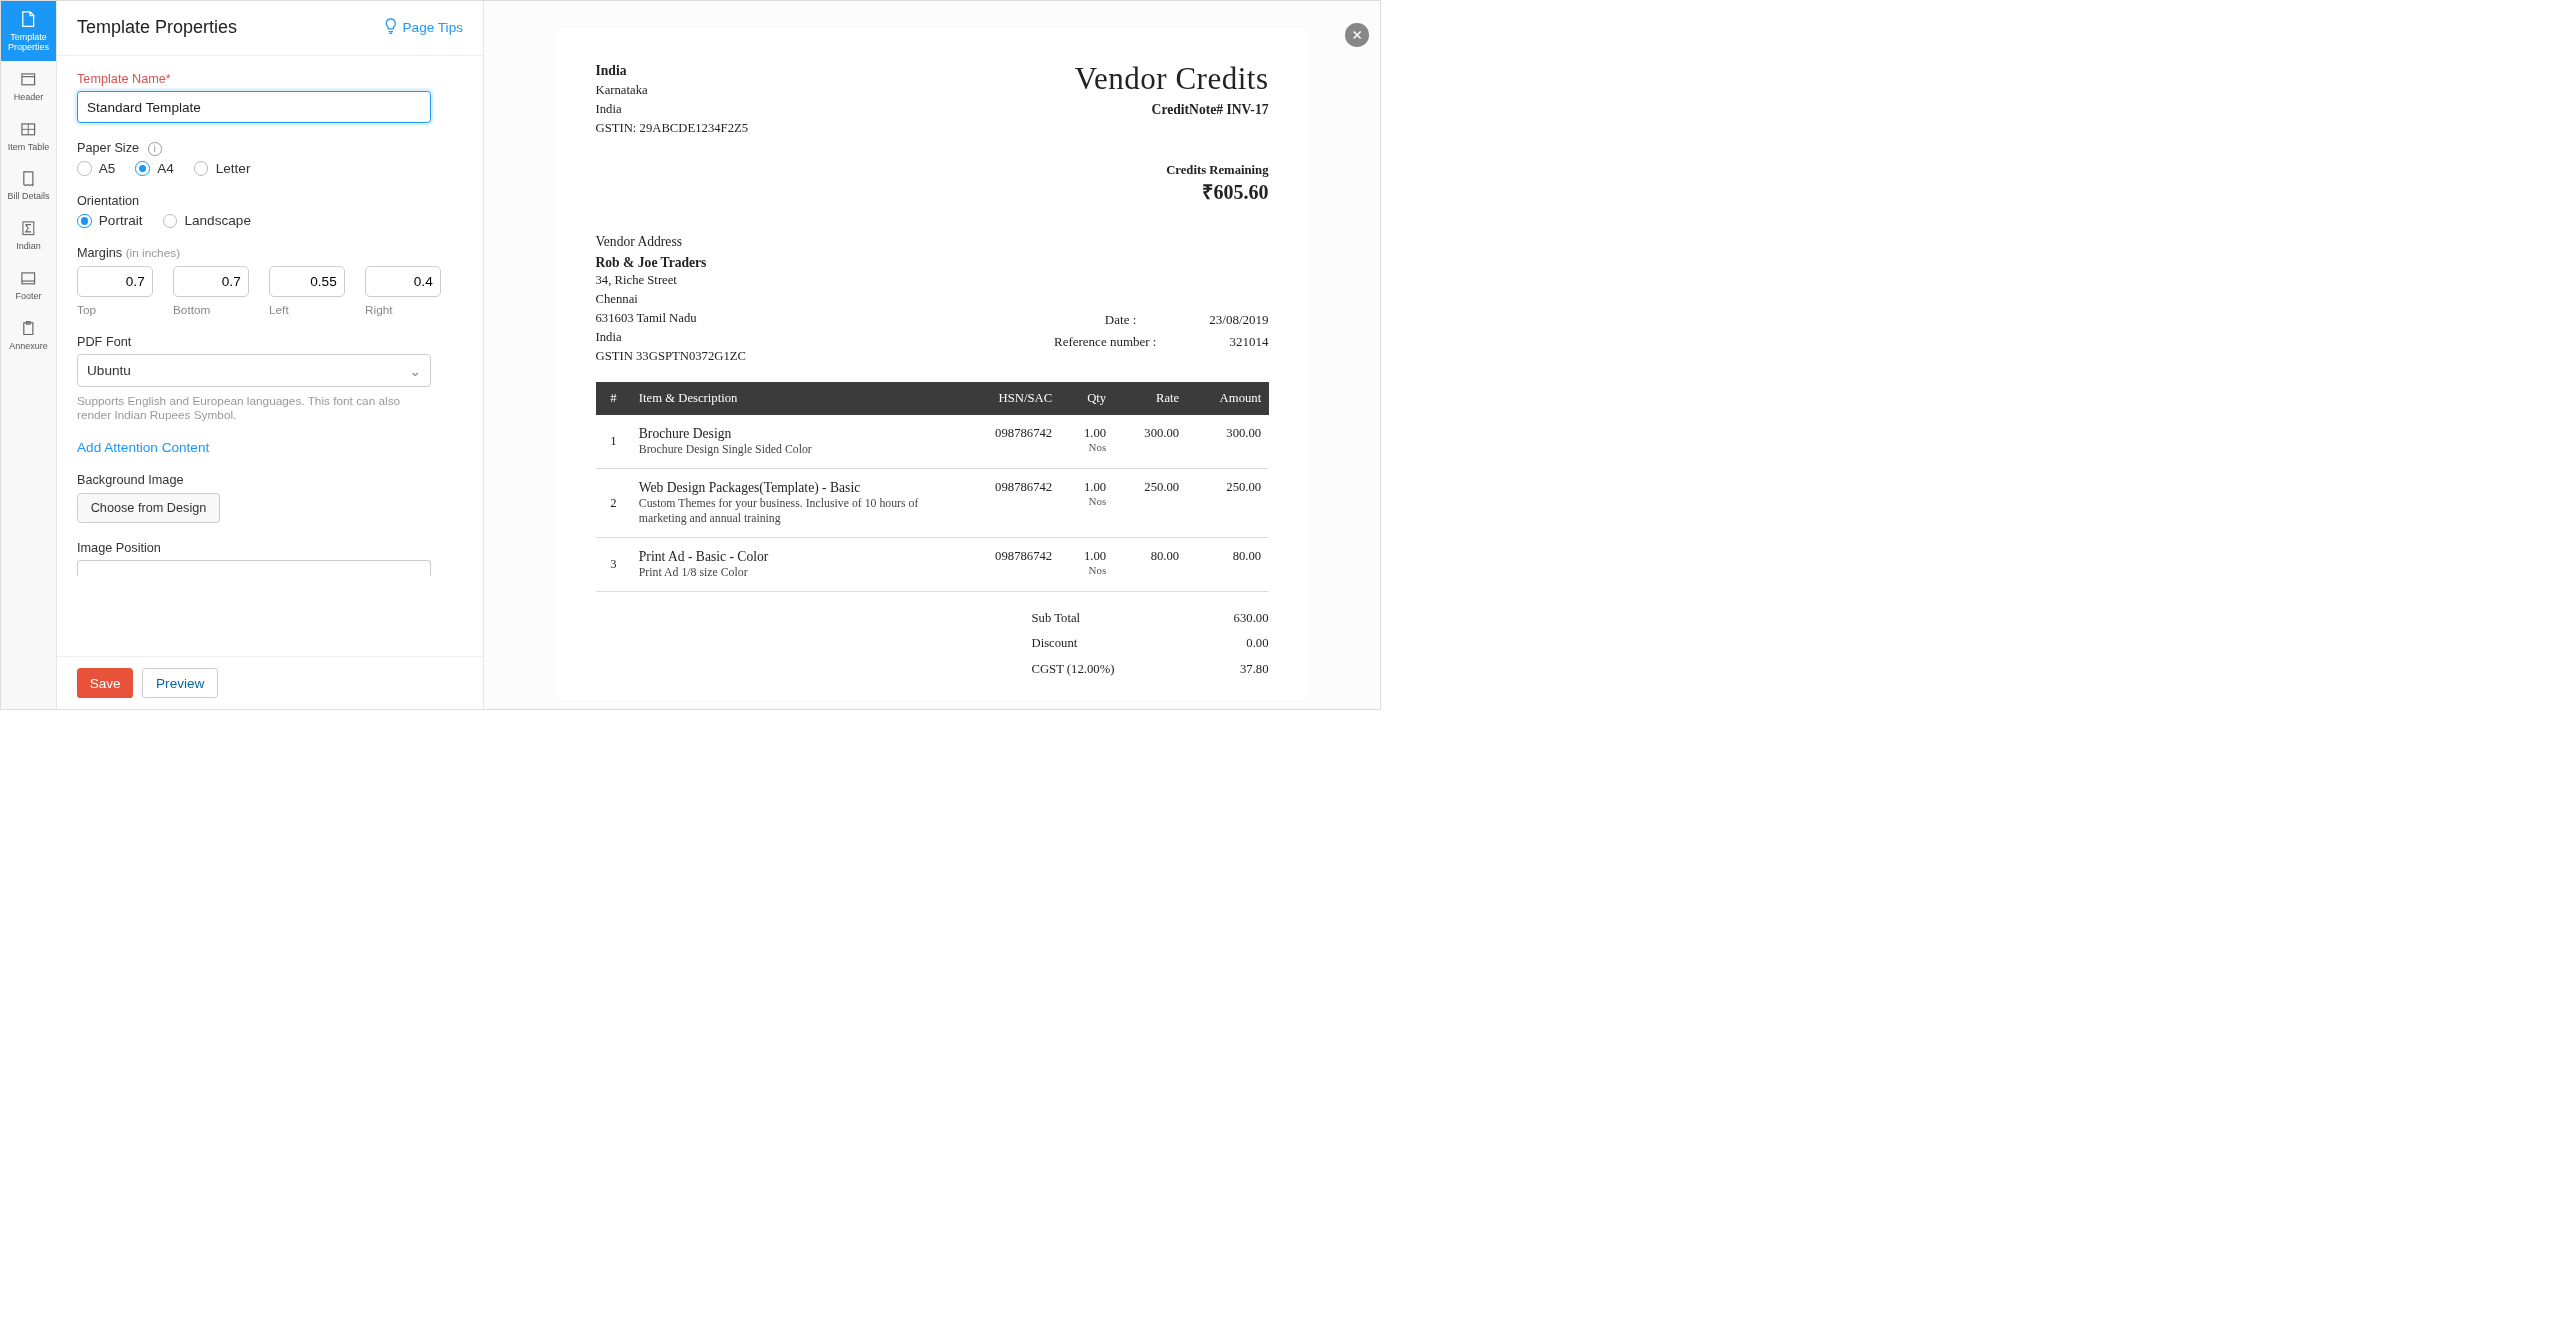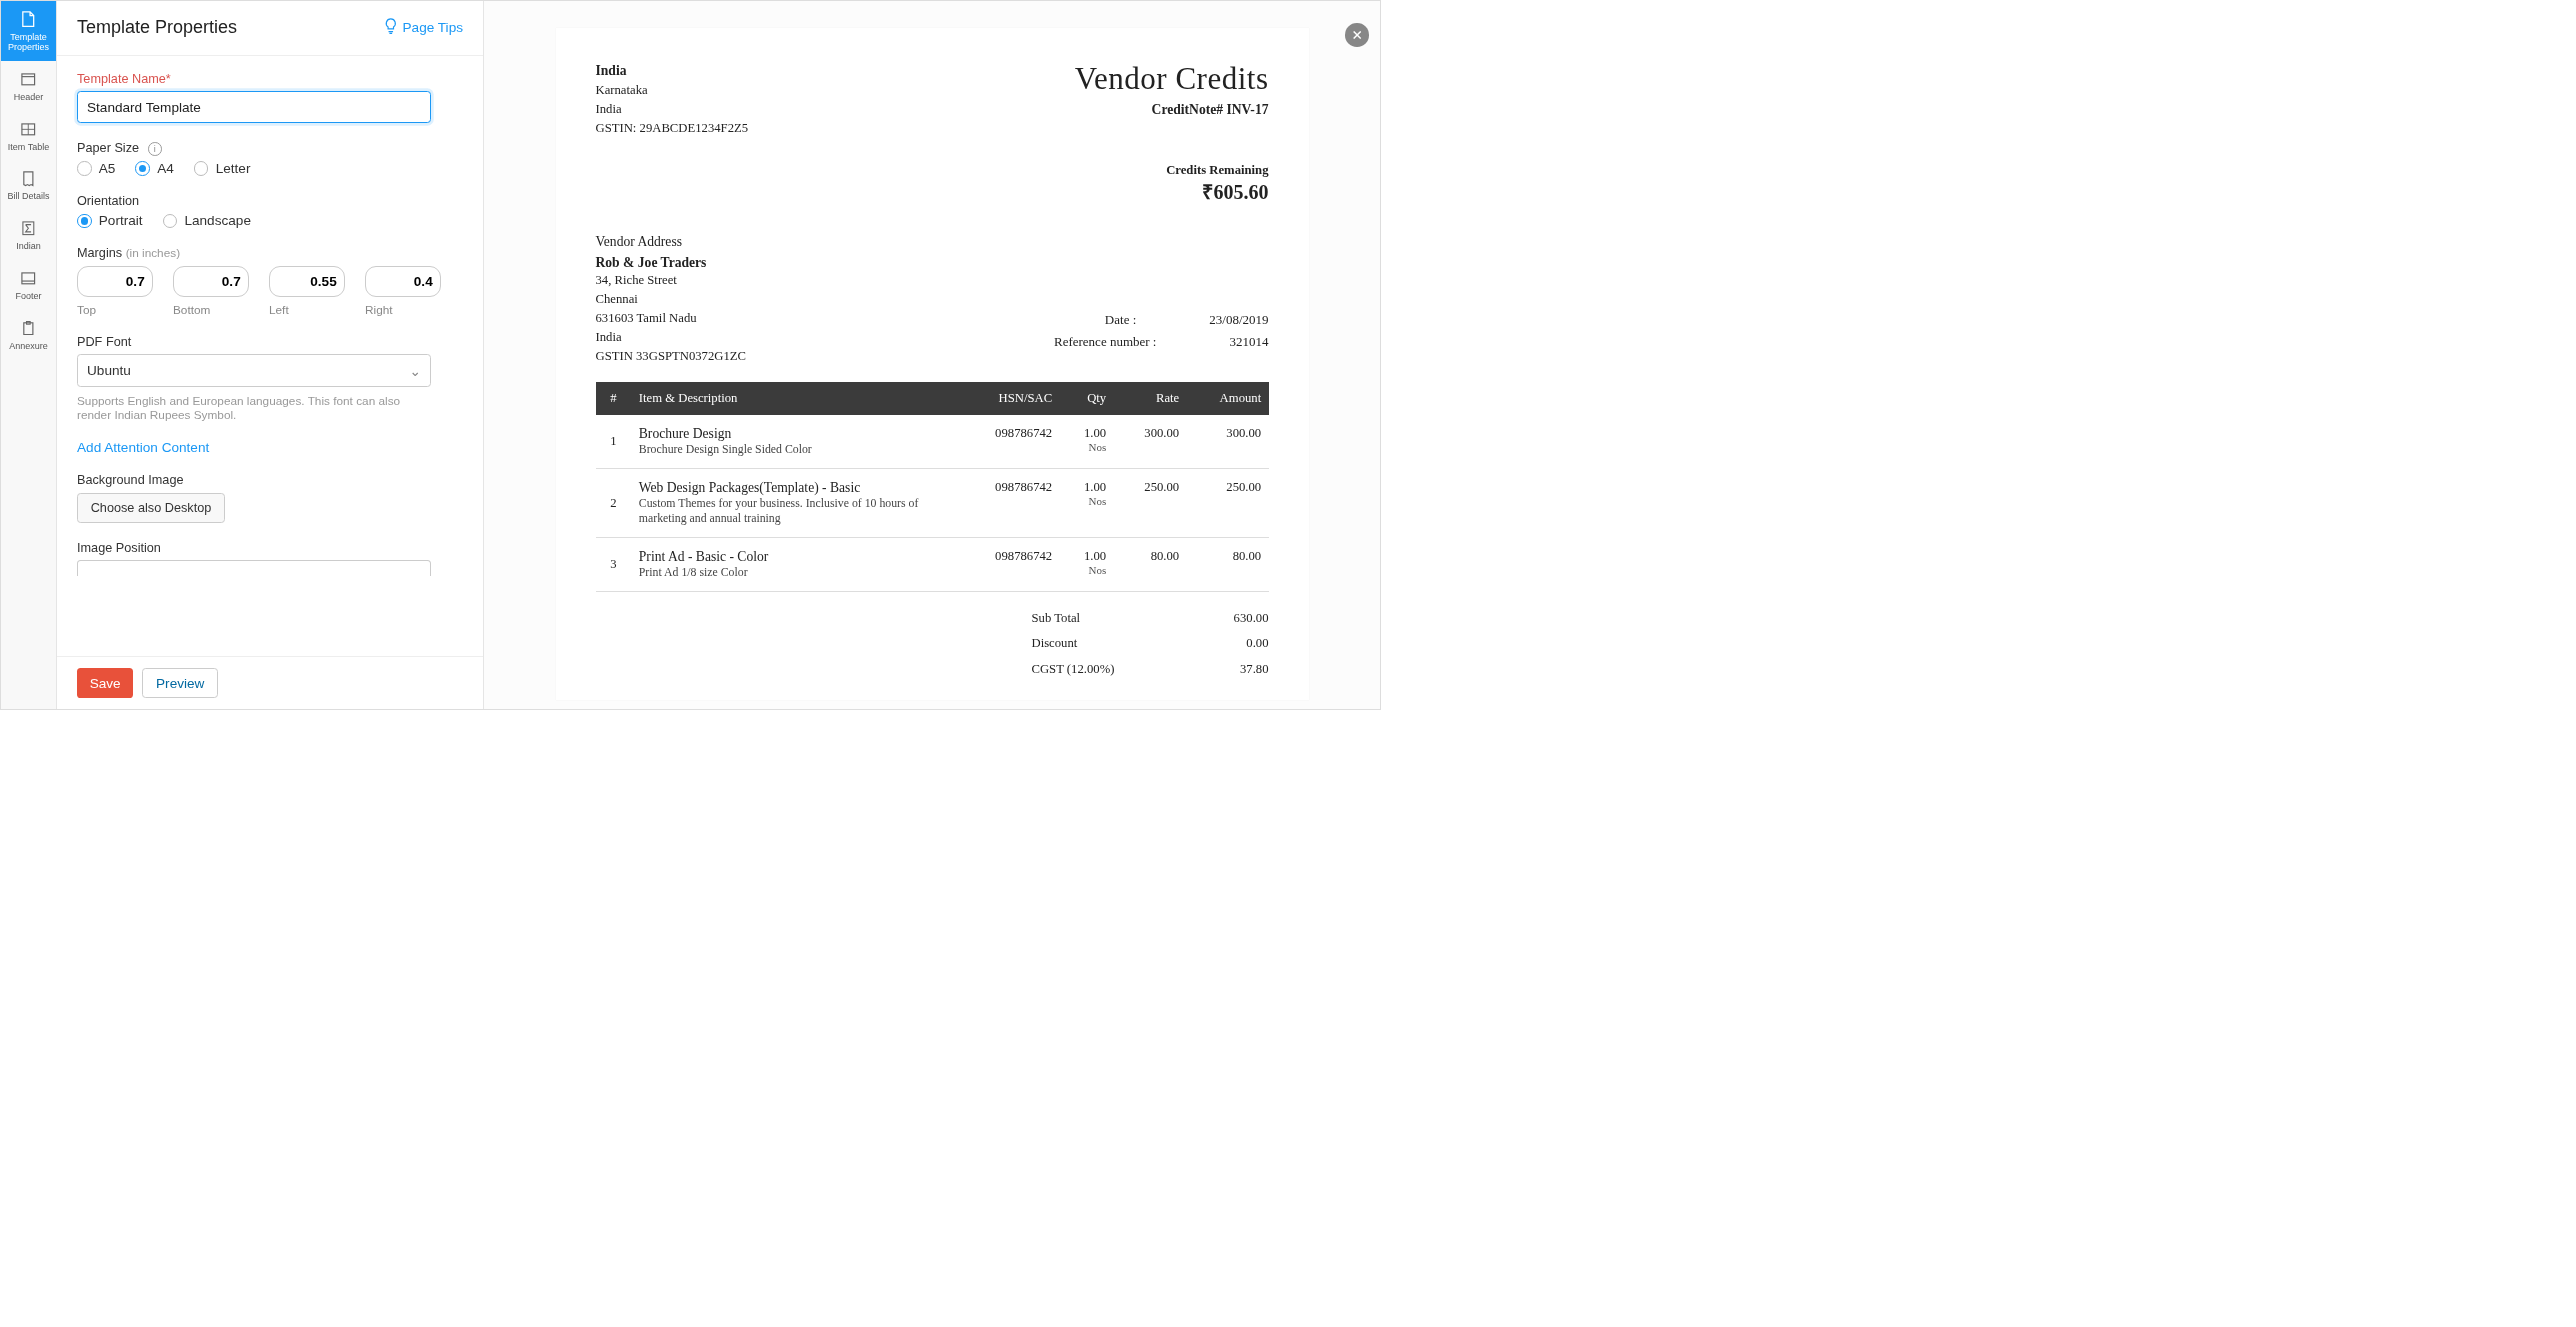--- a/index.html
+++ b/index.html
@@ -100,21 +100,21 @@
 }
 .radio.checked { border-color:#1b98f5; }
 .radio.checked::after{
   content:""; position:absolute; inset:2.7px; border-radius:50%; background:#1b98f5;
 }
 .info-ic { width:13.6px;height:13.6px;border:0.9px solid #999;border-radius:50%;display:inline-flex;align-items:center;justify-content:center;font-size:9px;color:#888;margin-left:5.4px;}
 .hint { color:#999; font-size:11.8px;}
 .margins-row { display:flex; gap:20px; margin-top:5.4px;}
 .margin-col { display:flex; flex-direction:column; }
 .margin-col input {
-  width:76px; padding:7.3px 7.3px; border:0.9px solid #ccc; border-radius:11px; text-align:right; font-size:13.6px;font-weight:bold;
+  width:76px; padding:7.3px 7.3px; border:0.9px solid #ccc; border-radius:5px; text-align:right; font-size:13.6px;
 }
 .margin-col span { font-size:11.8px; color:#888; margin-top:5.4px;}
 .select {
   width:354px; padding:7.3px 9px; border:0.9px solid #ccc; border-radius:3.6px; font-size:13.6px; color:#333;
   display:flex; justify-content:space-between; align-items:center;
 }
 .select .chev { color:#888; }
 .link { color:#1b98f5; font-size:13.6px; }
 .choose-btn {
   display:inline-block; padding:7.3px 12.7px; border:0.9px solid #ccc; border-radius:3.6px; background:#f8f8f8; color:#333; font-size:12.7px;
@@ -323,21 +323,21 @@
         </div>
         <div class="hint" style="margin-top:7.3px;max-width:354px;">Supports English and European languages. This font can also render Indian Rupees Symbol.</div>
       </div>
 
       <div class="section">
         <a class="link">Add Attention Content</a>
       </div>
 
       <div class="section">
         <label class="field-label">Background Image</label>
-        <div class="choose-btn">Choose also Desktop</div>
+        <div class="choose-btn">Choose from Design</div>
       </div>
 
       <div class="section" style="margin-bottom:3.6px;">
         <label class="field-label">Image Position</label>
         <div class="select" style="height:5.4px;overflow:hidden;border-bottom:none;border-radius:3.6px 3.6px 0 0;"></div>
       </div>
     </div>
     <div class="props-footer">
       <button class="btn-save">Save</button>
       <button class="btn-preview">Preview</button>

